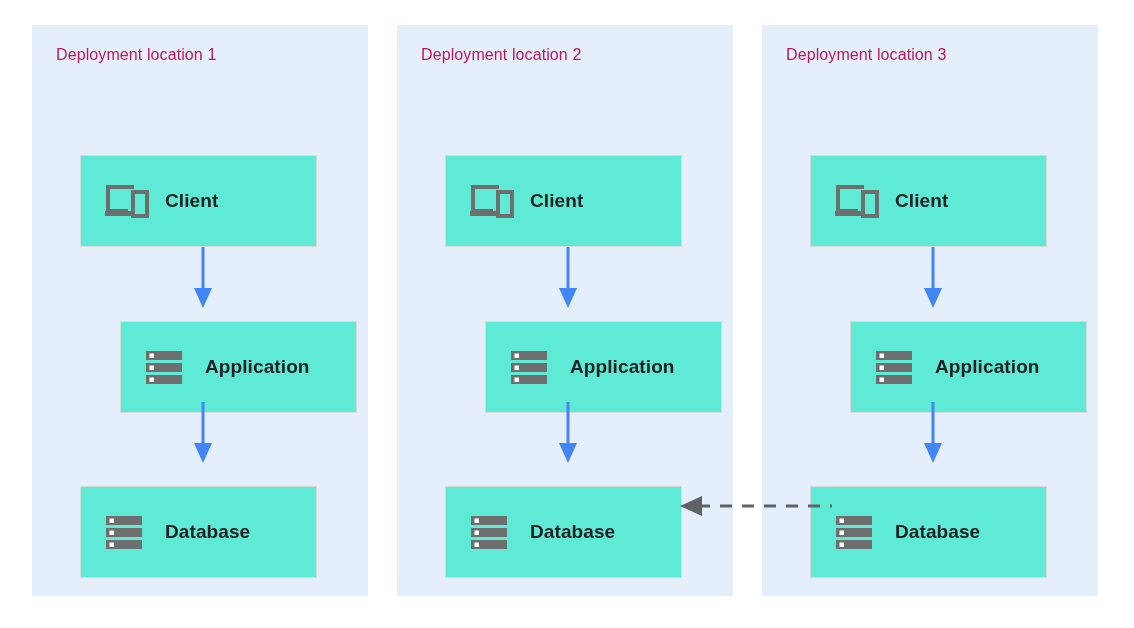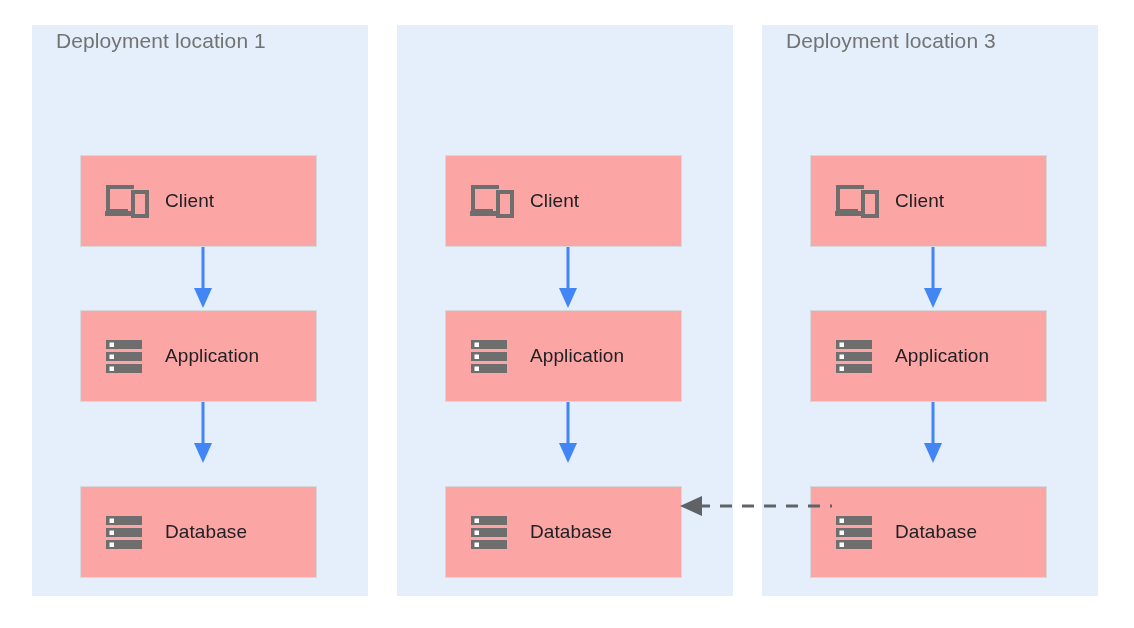--- a/index.html
+++ b/index.html
@@ -28,40 +28,41 @@
     width: 336px;
     height: 571px;
   }
   .panel-1 { left: 32px; }
   .panel-2 { left: 397px; }
   .panel-3 { left: 762px; text-align: center; }
 
   .panel-label {
     position: absolute;
     left: 24px;
-    top: 4px;
-    font-size: 21px;
-    color: #737373;
+    top: 21px;
+    font-size: 16px;
+    color: #be185d;
     letter-spacing: 0.1px;
     white-space: nowrap;
   }
 
   .node {
     position: absolute;
-    background: #fca5a5;
+    background: #5eead4;
     border: 1px solid #d6d9dc;
     box-sizing: border-box;
     display: flex;
     align-items: center;
     left: 48px;
     width: 237px;
     height: 92px;
+    font-weight: bold;
   }
   .node-client   { top: 130px; }
-  .node-app      { top: 285px; }
+  .node-app      { top: 296px; margin-left: 40px; }
   .node-database { top: 461px; }
 
   .node-icon {
     width: 46px;
     height: 40px;
     margin-left: 22px;
     flex: 0 0 auto;
     display: block;
   }
 
@@ -144,20 +145,21 @@
         <rect x="3" y="16" width="36" height="9" fill="#6e6e6e"></rect>
         <rect x="6.5" y="18.5" width="4.5" height="4.5" fill="#ffffff"></rect>
         <rect x="3" y="28" width="36" height="9" fill="#6e6e6e"></rect>
         <rect x="6.5" y="30.5" width="4.5" height="4.5" fill="#ffffff"></rect>
       </svg>
       <span class="node-label">Database</span>
     </div>
   </div>
 
   <div class="panel panel-2">
+    <div class="panel-label">Deployment location 2</div>
 
     <div class="node node-client">
       <svg class="node-icon" viewBox="0 0 46 40">
         <path d="M3 4 h28 v4 H7 v20 h18 v4 H3 Z" fill="#6e6e6e"></path>
         <rect x="2" y="30" width="26" height="5" fill="#6e6e6e"></rect>
         <rect x="30" y="11" width="14" height="24" fill="none" stroke="#6e6e6e" stroke-width="4"></rect>
       </svg>
       <span class="node-label">Client</span>
     </div>
 

